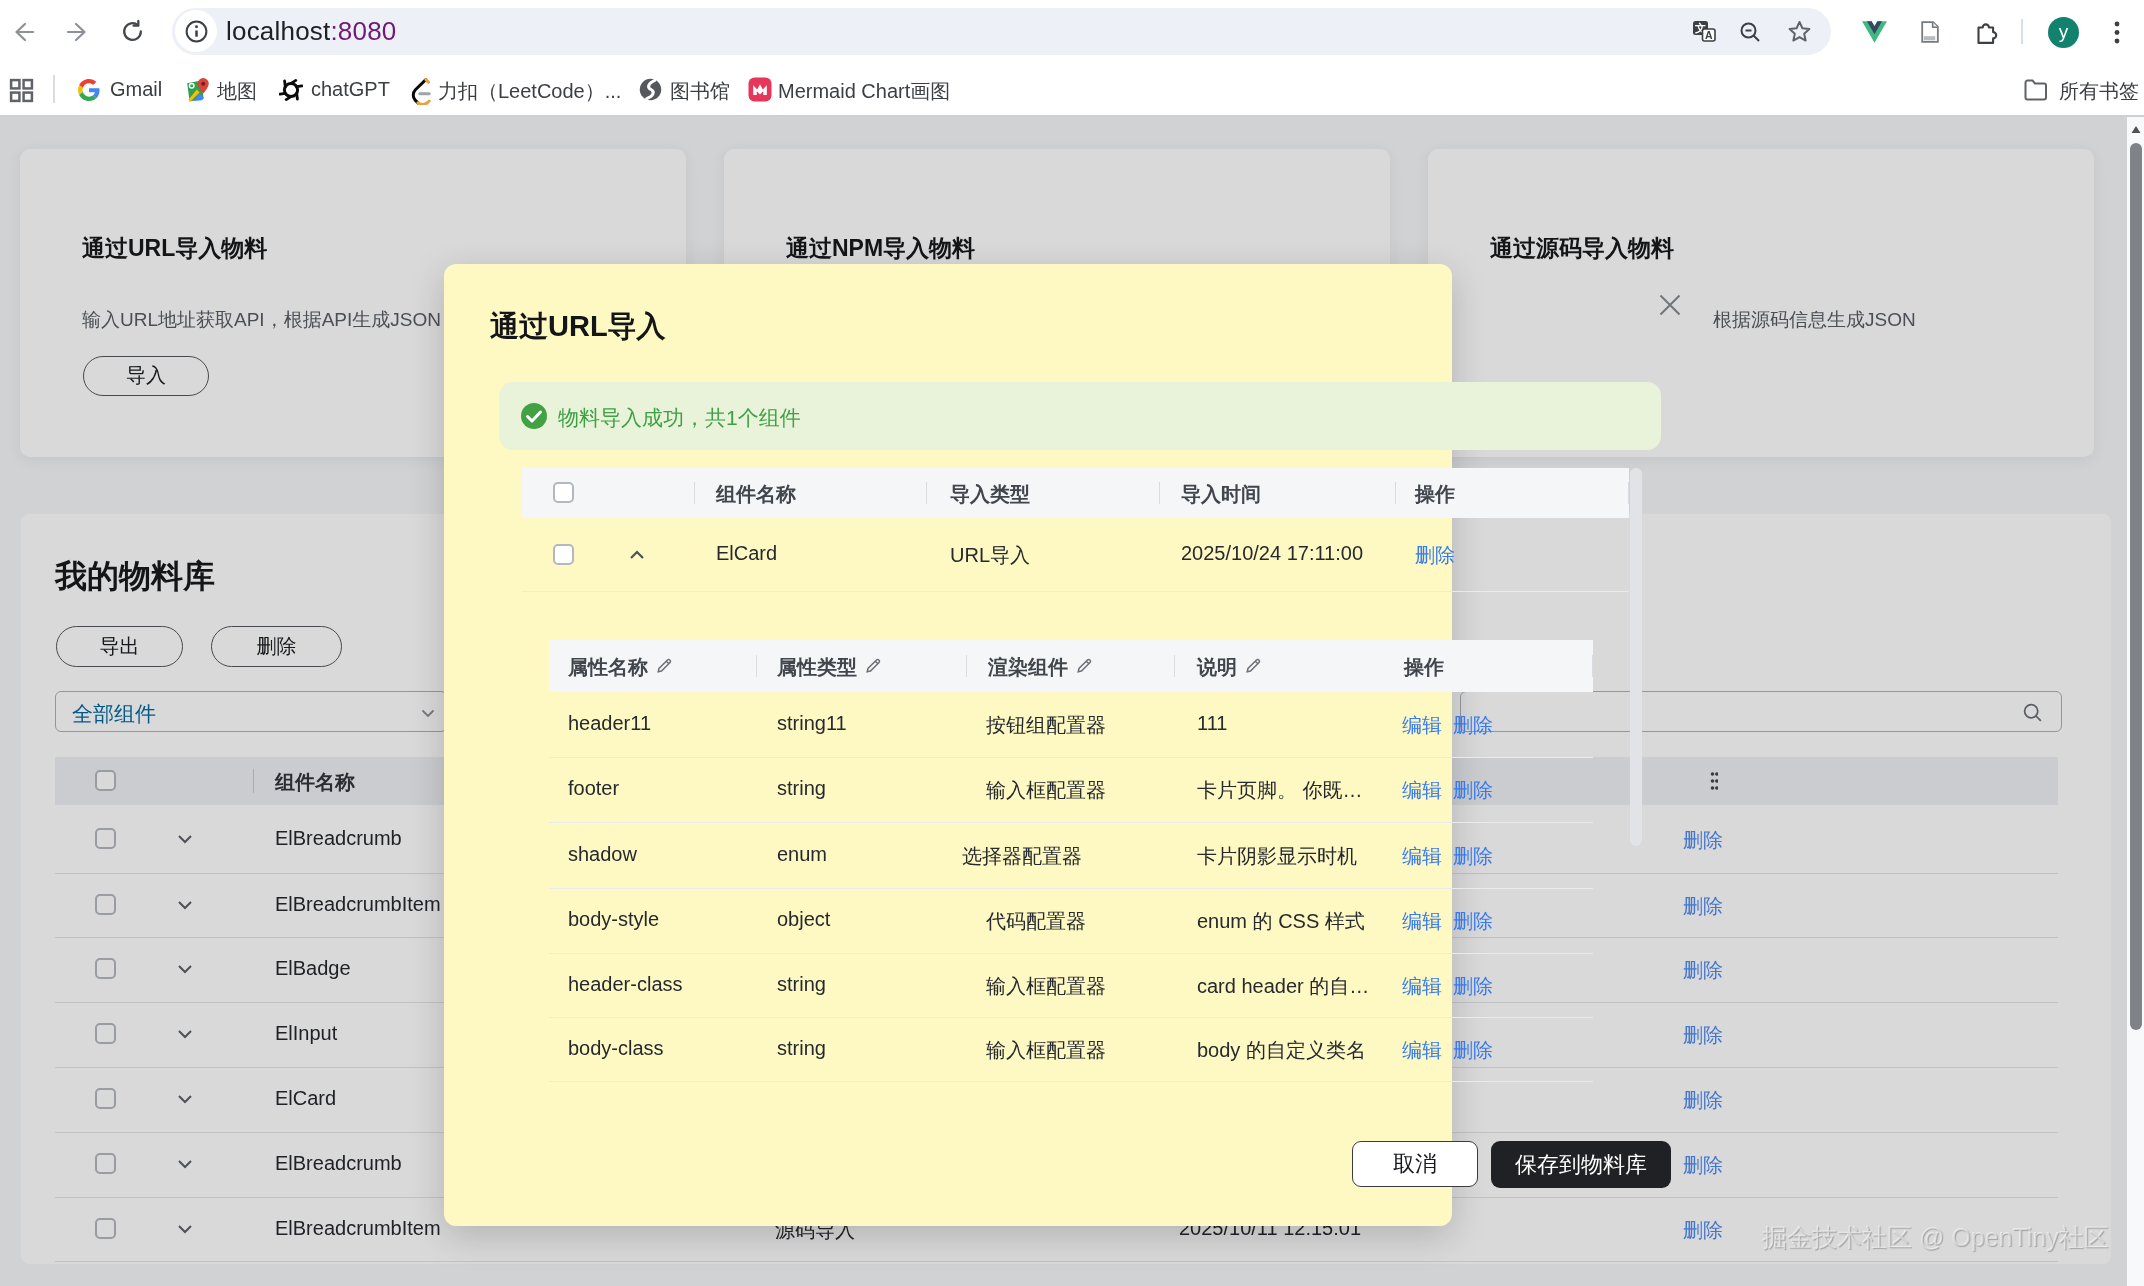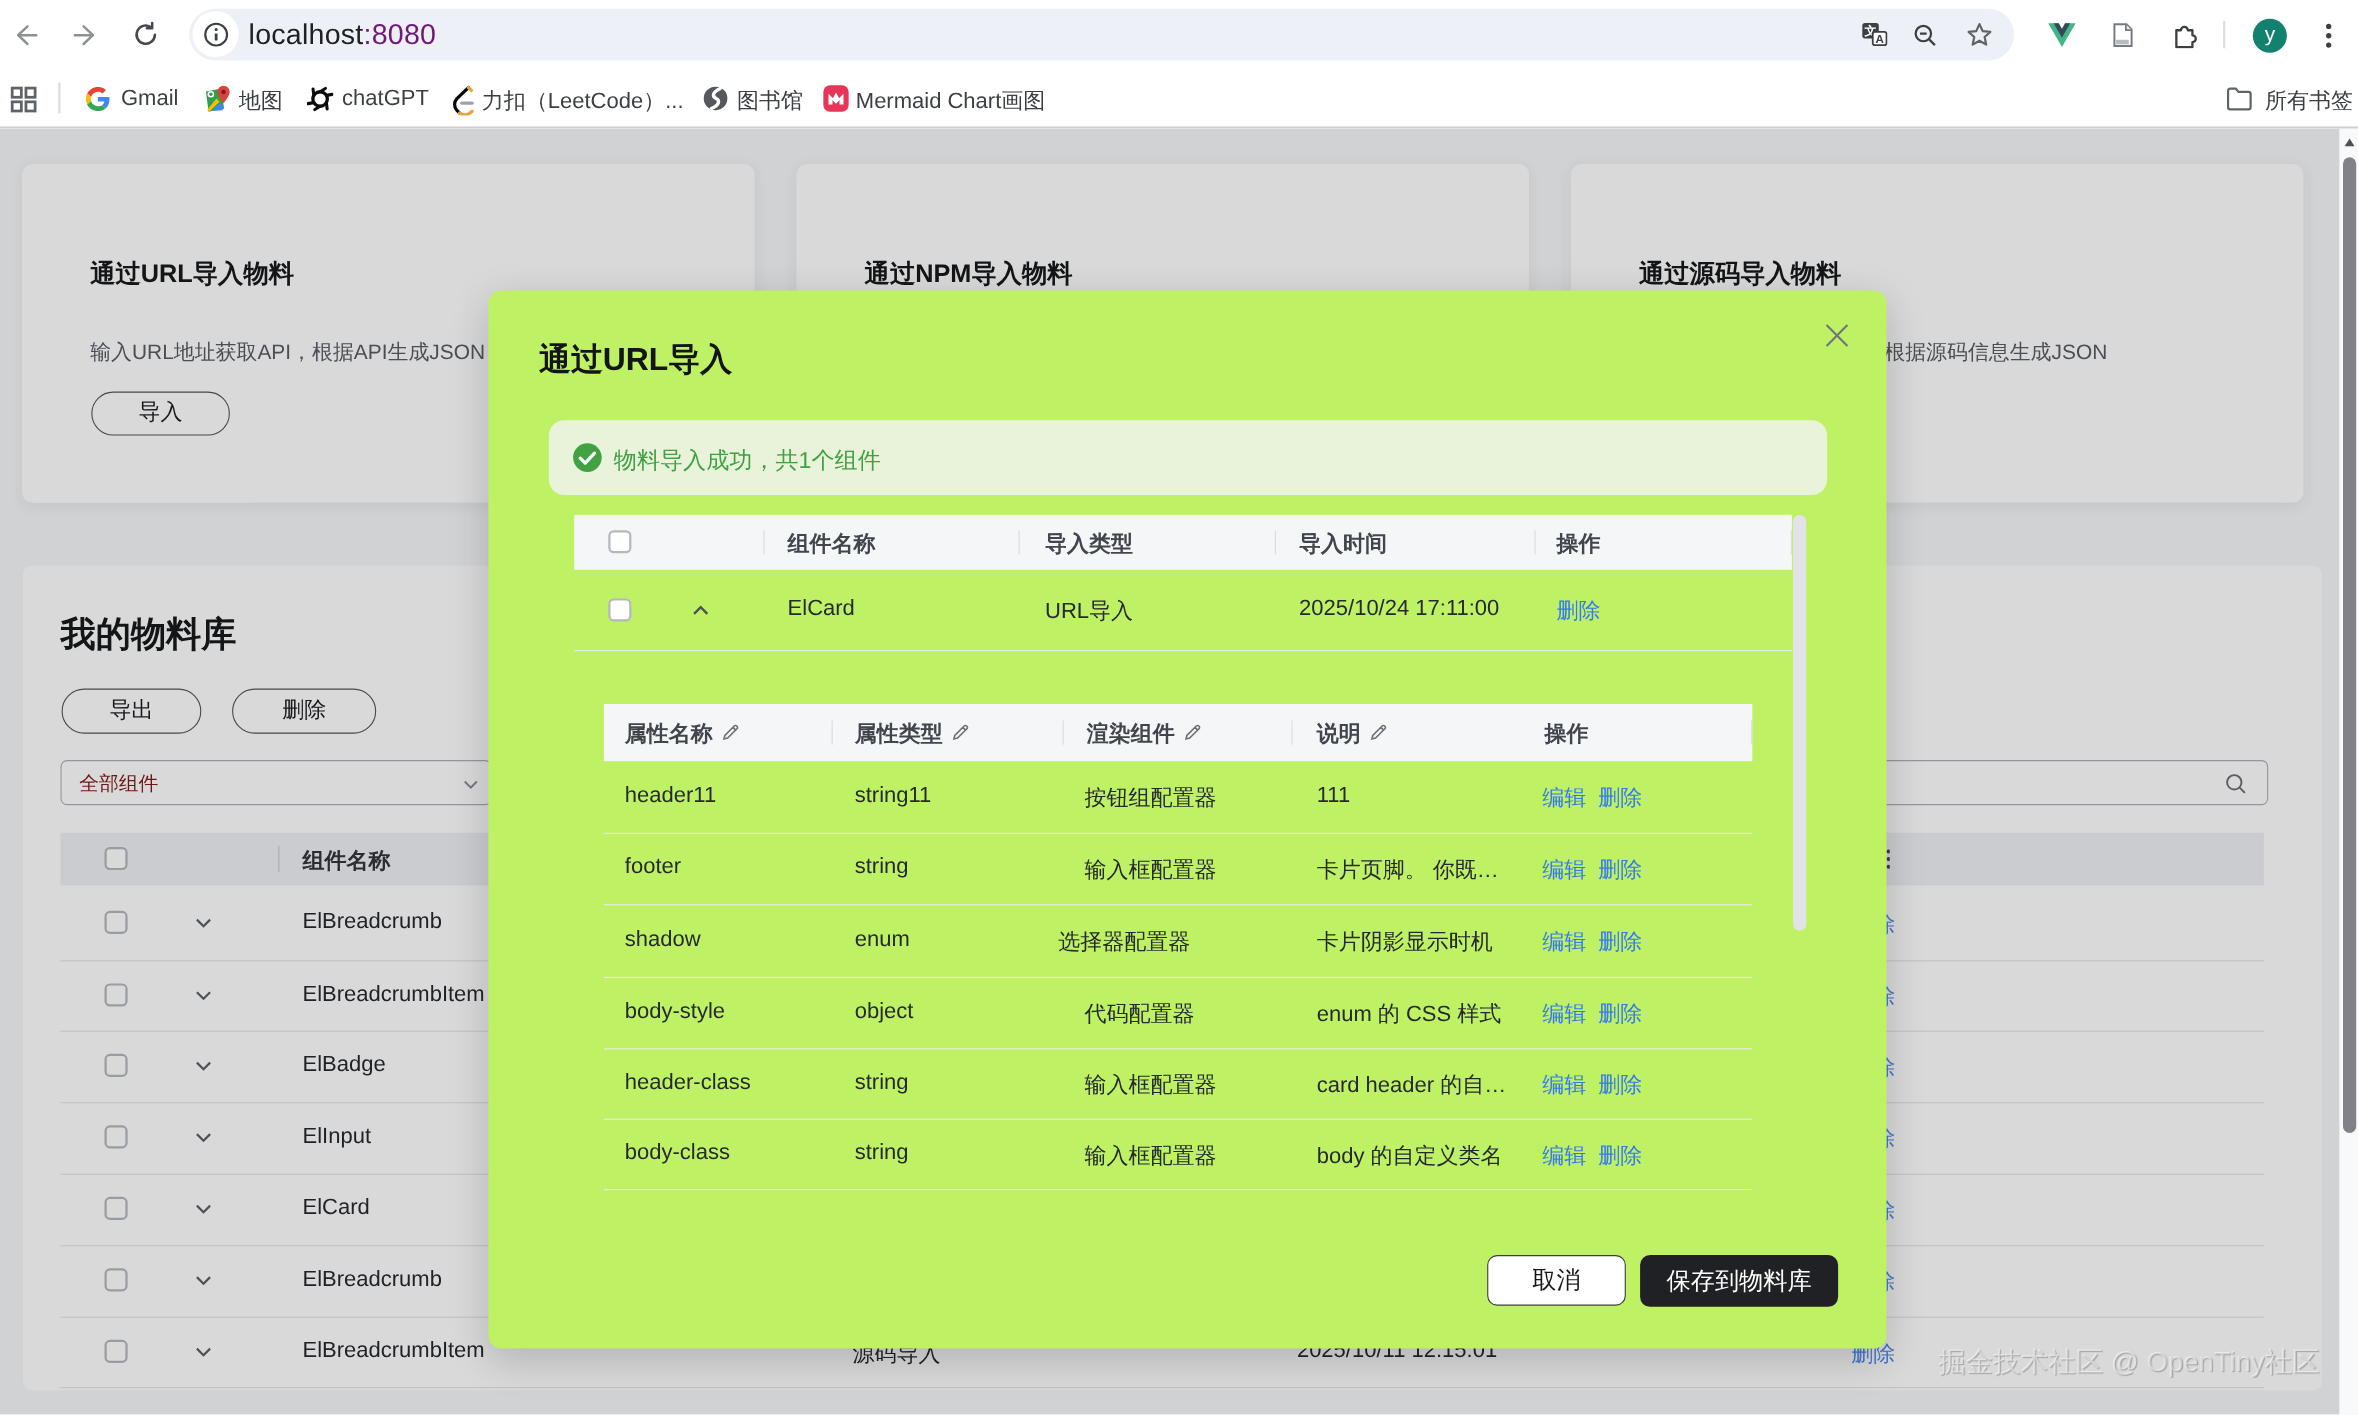--- a/index.html
+++ b/index.html
@@ -13,21 +13,21 @@
 #scrollbar { position:absolute; left:2127px; top:117px; width:17px; height:1169px; background:#f8f9fa; }
 #urlpill { position:absolute; left:172px; top:8px; width:1659px; height:47px; border-radius:24px; background:#edf0f7; }
 .bmtext { font-size:20px; color:#3b3e43; }
 .card { position:absolute; top:32px; width:666px; height:308px; background:#fff; border-radius:10px;
   box-shadow:0 3px 14px rgba(40,44,52,.07); }
 .cardtitle { position:absolute; left:62px; top:84px; font-size:23px; font-weight:bold; color:#17191c; }
 .cardbody { position:absolute; left:62px; top:158px; font-size:19px; color:#595d64; }
 .pillbtn { position:absolute; border:1.5px solid #54575d; border-radius:21px; background:#fff;
   font-size:20px; color:#1b1d21; text-align:center; }
 #overlay { position:absolute; left:0; top:0; width:2127px; height:1169px; background:rgba(0,0,0,0.15); }
-#modal { position:absolute; left:444px; top:147px; width:1271px; height:962px; background:#bef264;
+#modal { position:absolute; left:444px; top:147px; width:1008px; height:962px; background:#fef9c3;
   border-radius:12px; box-shadow:0 10px 36px rgba(0,0,0,0.18); }
 .chk { position:absolute; width:21px; height:21px; border:2px solid #b4b8be; border-radius:5px; background:#fff; }
 .sep { position:absolute; width:1px; background:#d9dce1; }
 .hdr { font-size:20px; font-weight:bold; color:#41454c;font-family:Liberation Serif, serif; }
 .cell { font-size:20px; color:#26292e; }
 .blue { color:#3679f0; }
 .rowline { position:absolute; left:0; height:1px; background:#e8eaed; }
 .bg-blue { color:#4f8bf2; }
 </style>
 </head>
@@ -151,21 +151,21 @@
   </div>
   <div class="card" style="left:1428px">
     <div class="cardtitle">通过源码导入物料</div>
     <div class="cardbody" style="left:285px;white-space:nowrap">根据源码信息生成JSON</div>
   </div>
   <div class="abs" style="left:21px;top:397px;width:2090px;height:750px;background:#fff;border-radius:8px"></div>
   <div class="abs" style="left:55px;top:438px;font-size:32px;font-weight:bold;color:#17191c">我的物料库</div>
   <div class="pillbtn" style="left:56px;top:509px;width:127px;height:41px;line-height:38px">导出</div>
   <div class="pillbtn" style="left:211px;top:509px;width:131px;height:41px;line-height:38px">删除</div>
   <div class="abs" style="left:55px;top:574px;width:392px;height:41px;border:1px solid #adb1b8;border-radius:6px;background:#fff">
-    <div class="abs" style="left:16px;top:8px;font-size:18px;color:#7f1d1d">全部组件</div>
+    <div class="abs" style="left:16px;top:8px;font-size:21px;color:#0369a1">全部组件</div>
     <svg class="abs" style="left:364px;top:13px" width="16" height="16" viewBox="0 0 16 16" fill="none" stroke="#8a8e95" stroke-width="1.8">
         <path d="M2.5 5.5 L8 11 L13.5 5.5"></path>
       </svg>
   </div>
   <div class="abs" style="left:1460px;top:574px;width:602px;height:41px;border:1px solid #adb1b8;border-radius:6px;background:#fff">
     <svg class="abs" style="left:561px;top:10px" width="21" height="21" viewBox="0 0 24 24" fill="none" stroke="#6a6e75" stroke-width="2">
         <circle cx="10.5" cy="10.5" r="7.5"></circle>
         <path d="M16 16 L21.5 21.5"></path>
       </svg>
   </div>

